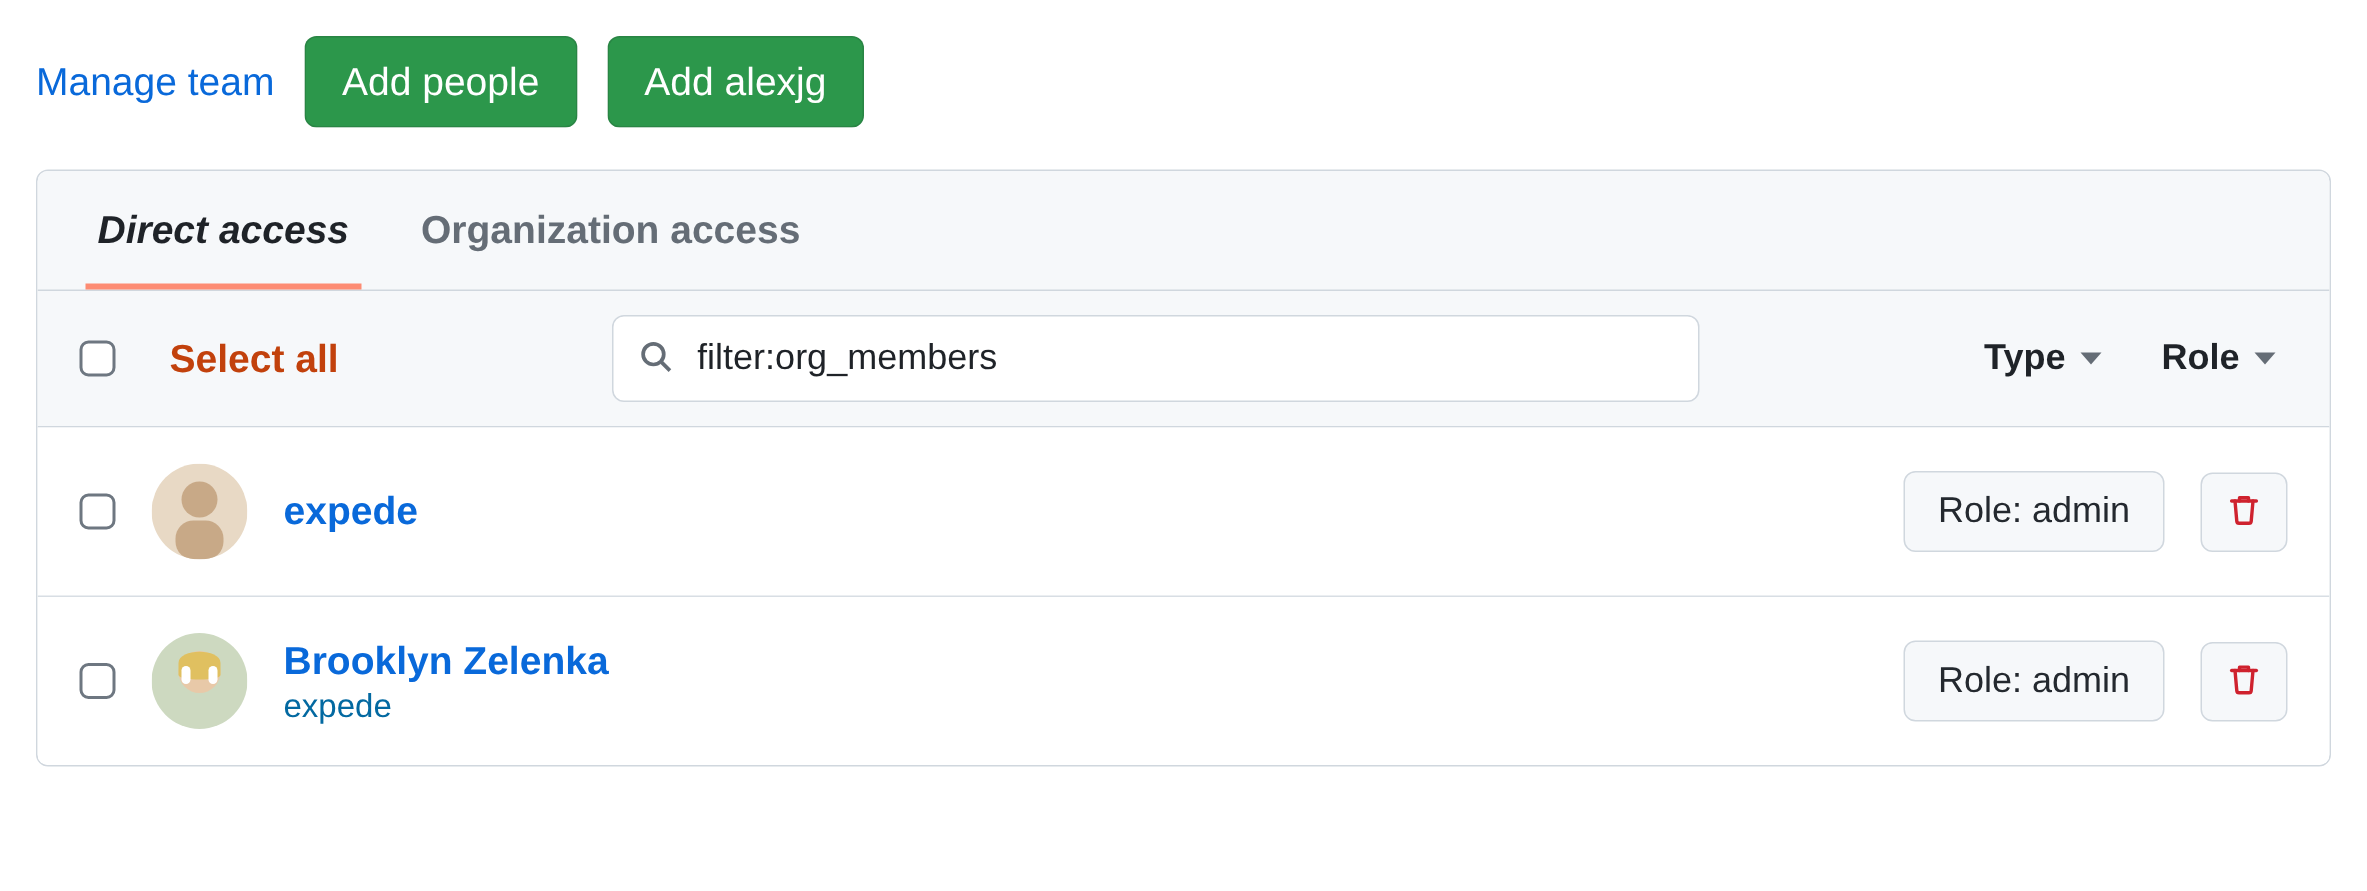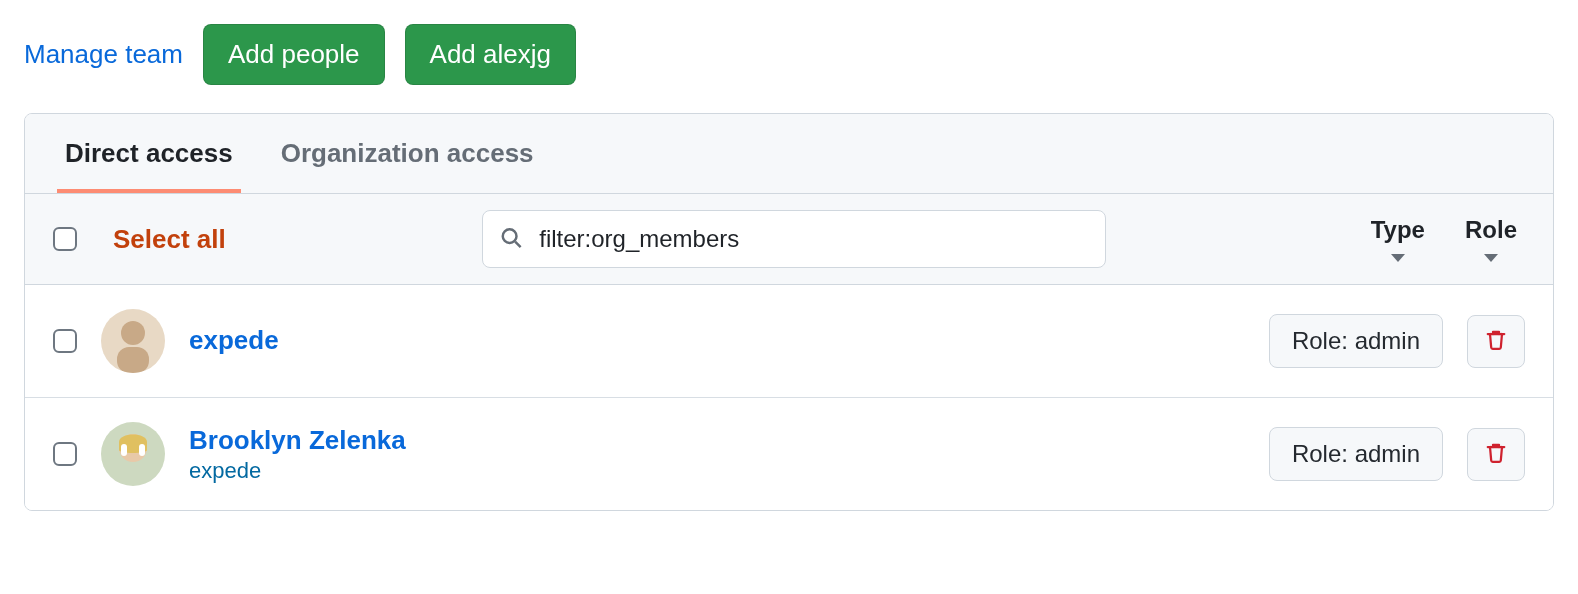--- a/index.html
+++ b/index.html
@@ -64,20 +64,21 @@
     padding: 24px 8px 20px;
     font-size: 26px;
     font-weight: 600;
     color: #656d76;
     cursor: pointer;
     border-bottom: 4px solid transparent;
   }
   .tab.active {
     color: #1f2328;
     border-bottom-color: #fd8c73;
+    font-style: italic;
   }
   .toolbar {
     display: flex;
     align-items: center;
     padding: 16px 28px;
     gap: 24px;
     background: #f6f8fa;
     border-bottom: 1px solid #d0d7de;
   }
   .checkbox {
@@ -92,21 +93,21 @@
   .select-all-label {
     font-size: 26px;
     font-weight: 700;
     color: #c2410c;
     margin-right: auto;
     margin-left: 12px;
   }
   .search-wrap {
     position: relative;
     flex: 0 0 auto;
-    width: 624px;
+    width: 725px;
     margin-right: auto;
     border-radius: 11px;
   }
   .search-input {
     width: 100%;
     padding: 14px 18px 14px 56px;
     font-size: 24px;
     border: 1px solid #d0d7de;
     border-radius: 8px;
     background: #ffffff;
@@ -121,21 +122,20 @@
   }
   .filter-dd {
     display: flex;
     align-items: center;
     gap: 10px;
     font-size: 24px;
     font-weight: 600;
     color: #1f2328;
     cursor: pointer;
     padding: 0 8px;
-    flex-direction: column;
   }
   .caret {
     width: 0; height: 0;
     border-left: 7px solid transparent;
     border-right: 7px solid transparent;
     border-top: 8px solid #656d76;
   }
   .row {
     display: flex;
     align-items: center;

